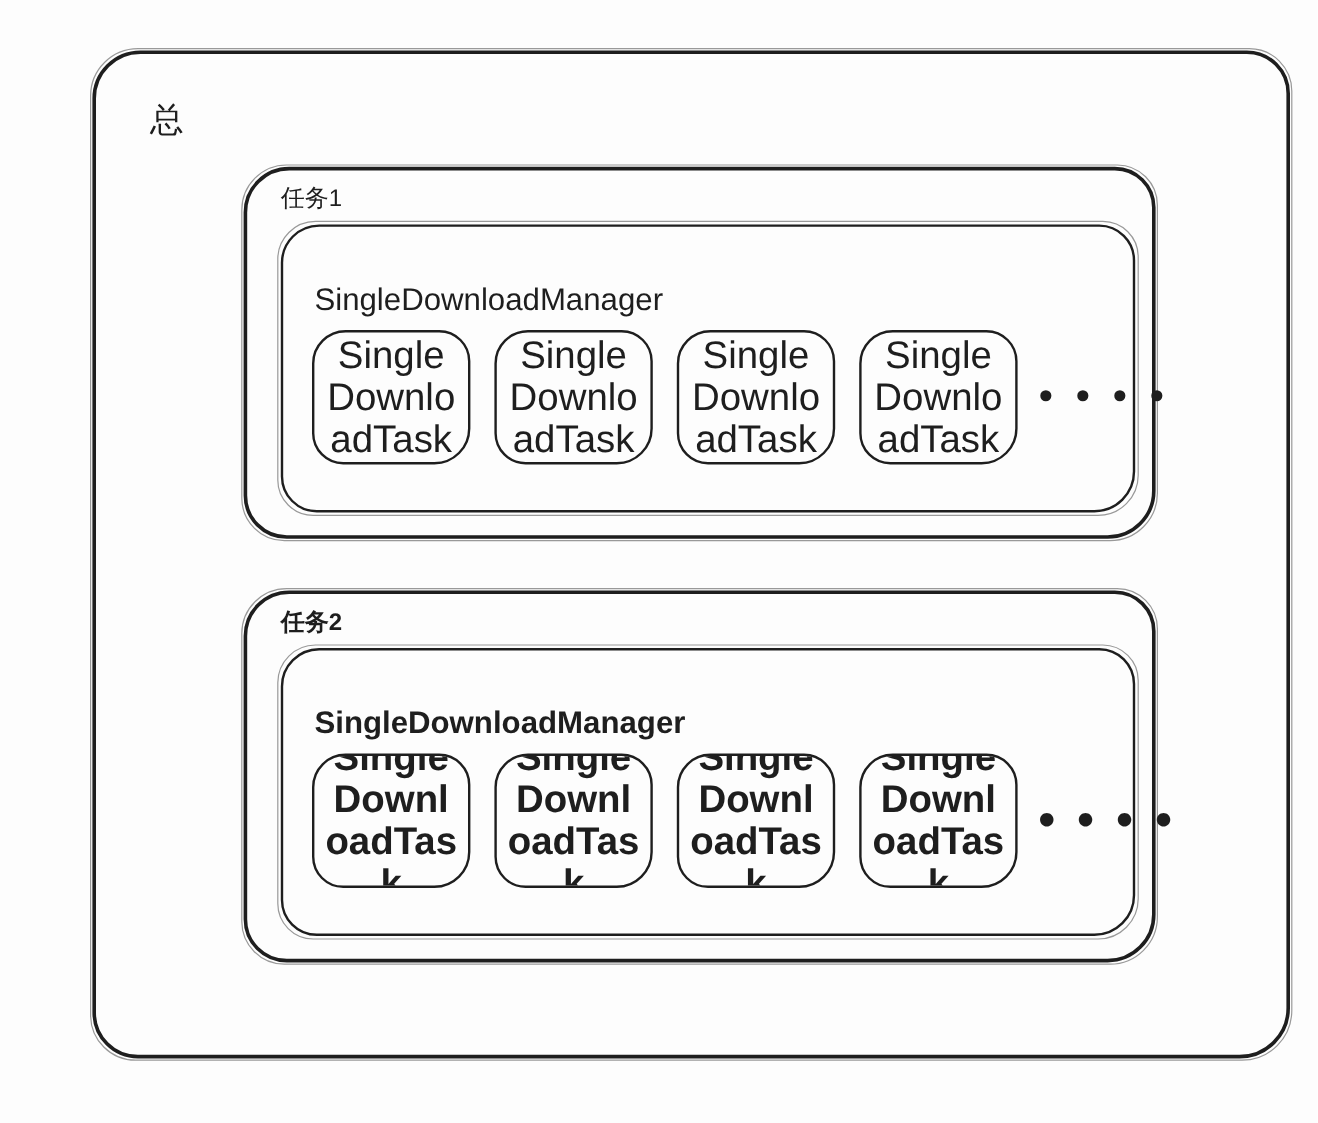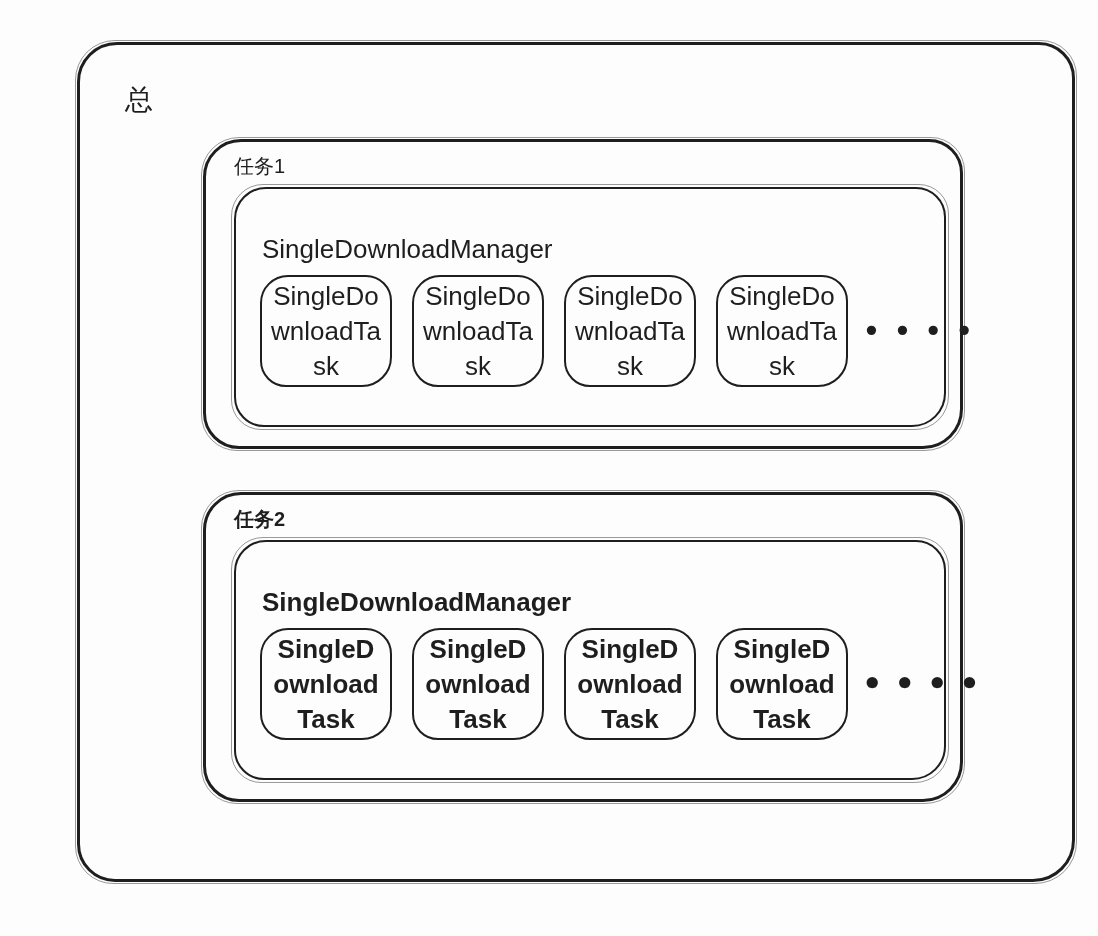--- a/index.html
+++ b/index.html
@@ -98,21 +98,21 @@
     content: "";
     position: absolute;
     inset: -4px;
     border: 1.4px solid rgba(30,30,30,0.4);
     border-radius: inherit;
     pointer-events: none;
   }
   .task-label {
     width: 100%;
     text-align: center;
-    font-size: 26px;
+    font-size: 32px;
     line-height: 35px;
     word-break: break-all;
     overflow-wrap: anywhere;
   }
 
   .ellipsis-dots {
     font-family: "DejaVu Sans", sans-serif;
     font-size: 32px;
     letter-spacing: 12px;
     line-height: 1;

